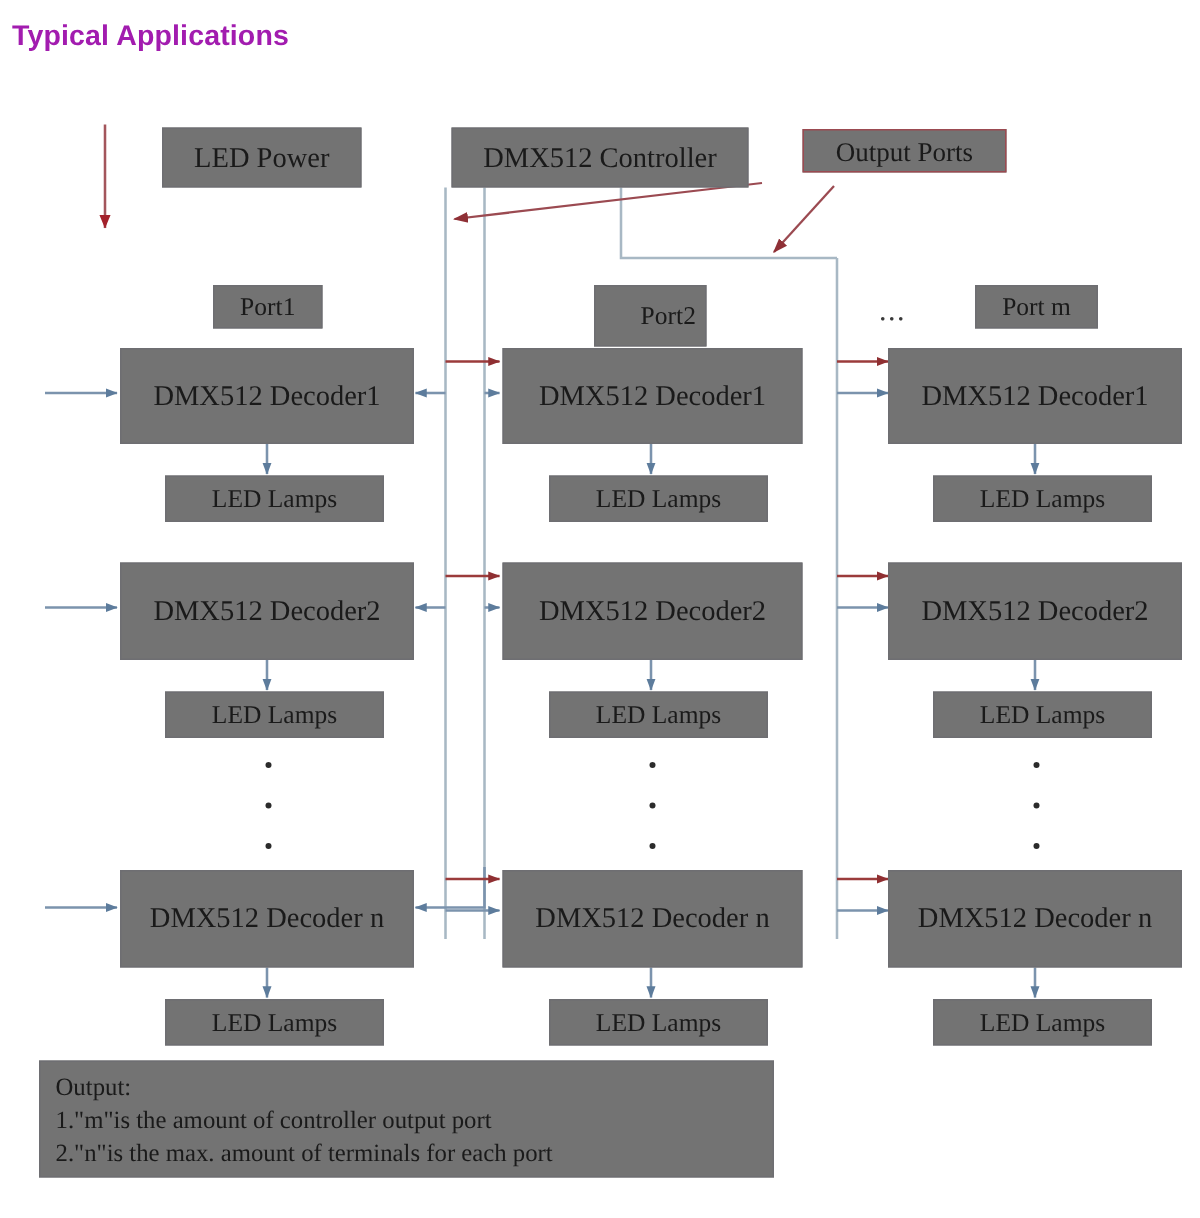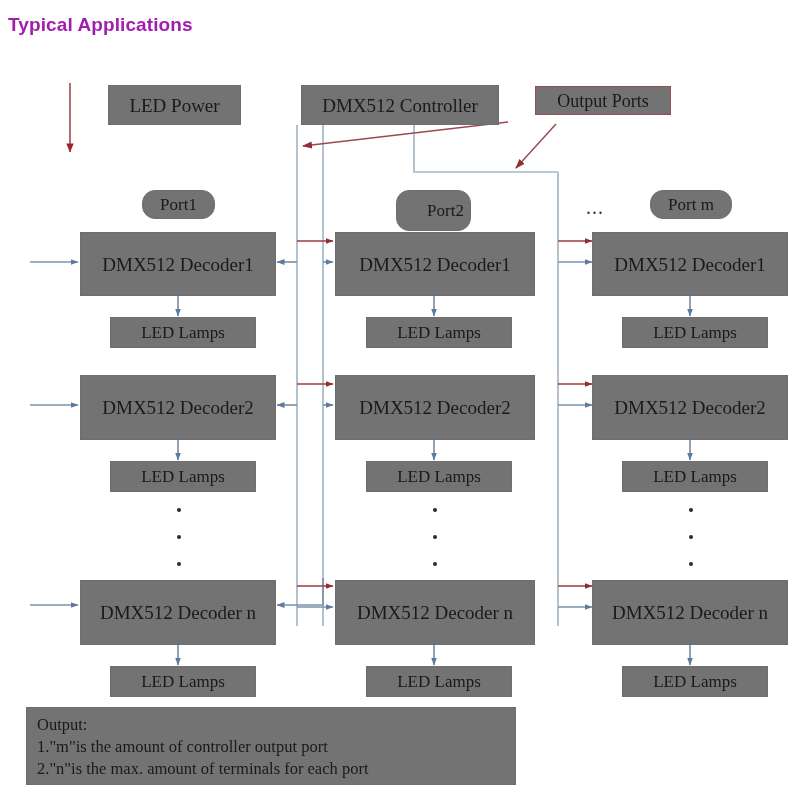--- a/index.html
+++ b/index.html
@@ -40,21 +40,20 @@
     display: flex;
     align-items: center;
     justify-content: center;
     color: #1a1a1a;
     white-space: nowrap;
     line-height: 1;
   }
   .box.lbl {
     border-width: 1.5px;
     font-size: 17px;
-    border-radius: 13px;
   }
   .box.big {
     font-size: 19px;
   }
   .box.lamps {
     font-size: 17px;
   }
   .box.outport {
     border: 1.6px solid #9b4a51;
     font-size: 18px;

